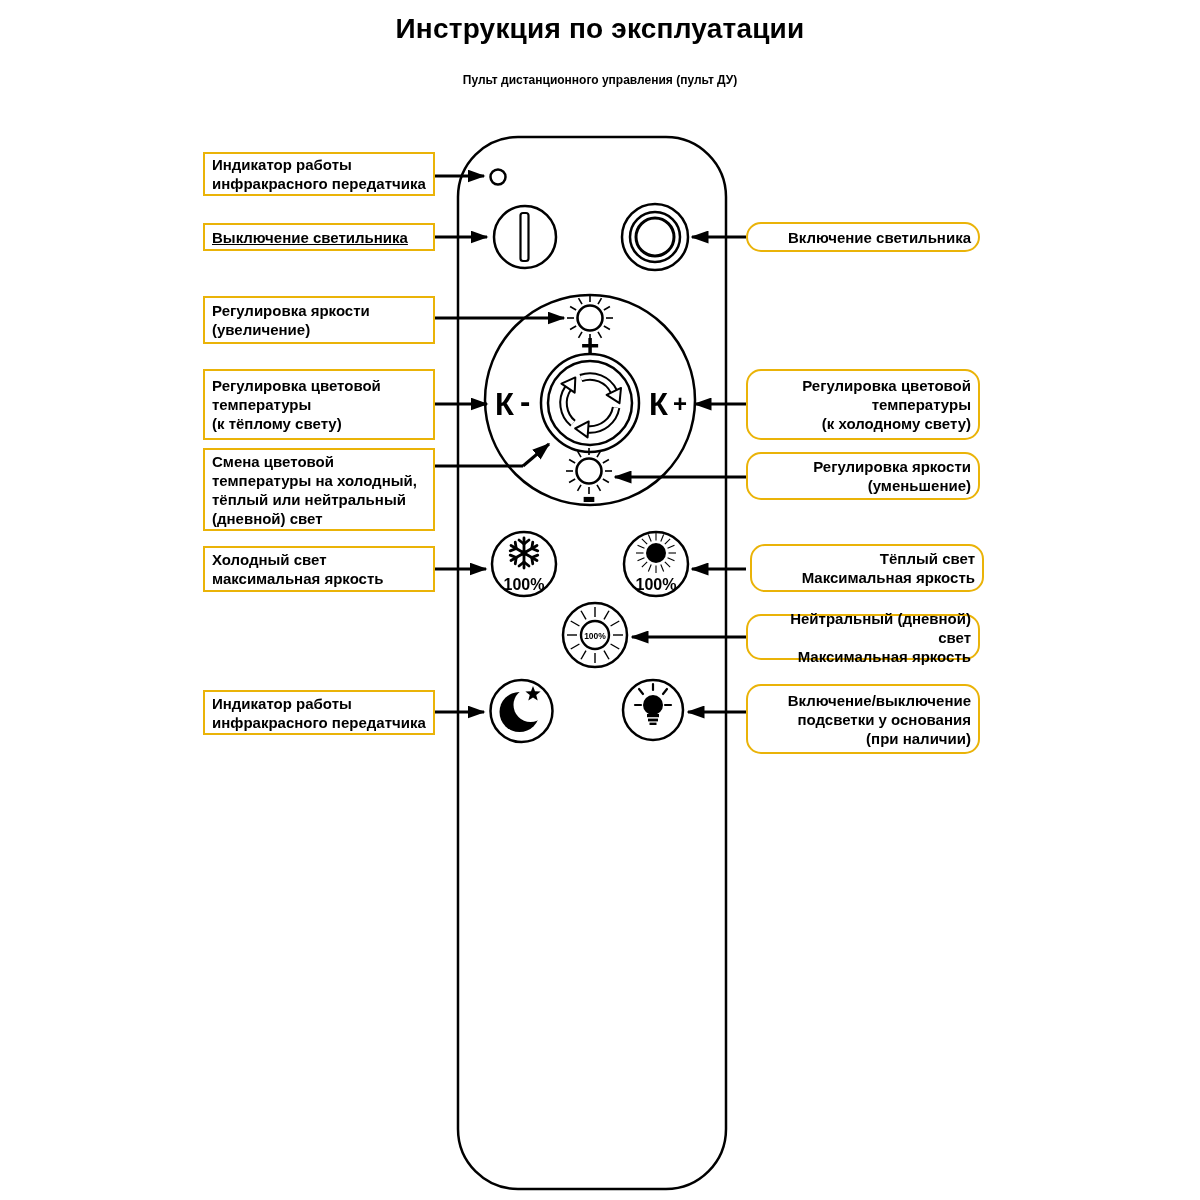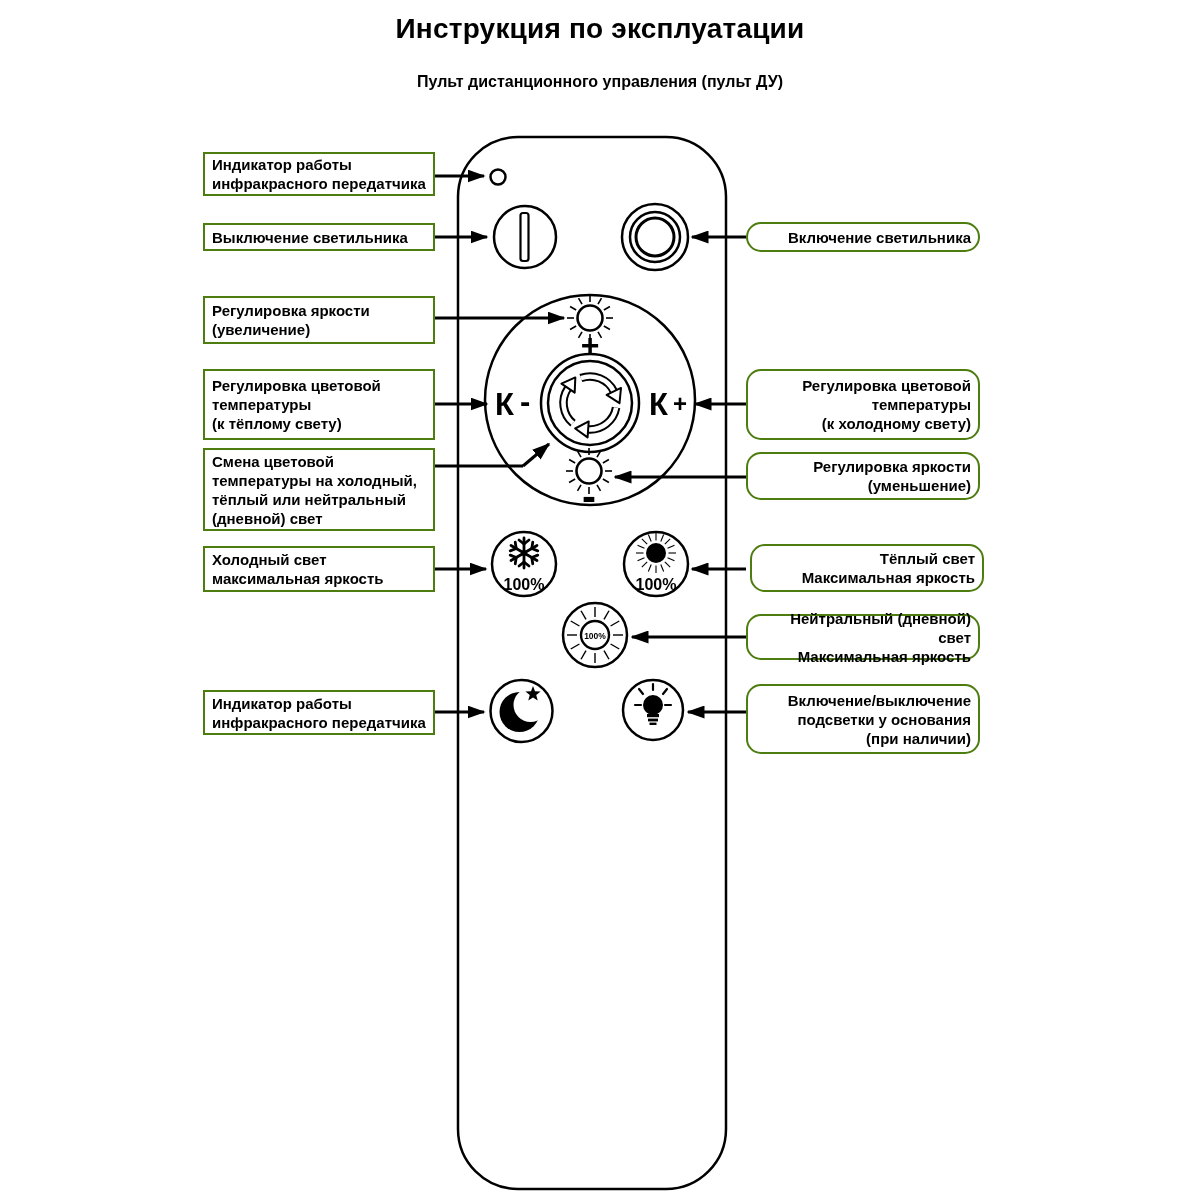--- a/index.html
+++ b/index.html
@@ -1,23 +1,23 @@
 <!DOCTYPE html>
 <html><head>
 <meta charset="utf-8">
 <style>
   html,body{margin:0;padding:0;background:#ffffff;}
   .page{position:relative;width:1200px;height:1200px;background:#fff;
         font-family:"Liberation Sans",sans-serif;color:#000;overflow:hidden;}
   .page-title{position:absolute;top:13px;left:0;width:100%;text-align:center;
         font-size:28px;font-weight:bold;letter-spacing:.2px;}
   .page-subtitle{position:absolute;top:73px;left:0;width:100%;text-align:center;
-        font-size:16px;font-weight:bold;}
+        font-size:12px;font-weight:bold;}
   svg.diagram{position:absolute;left:0;top:0;}
-  .label-box{position:absolute;border:2px solid #4d7c0f;box-sizing:border-box;
+  .label-box{position:absolute;border:2px solid #eab308;box-sizing:border-box;
         display:flex;align-items:center;font-size:15px;font-weight:bold;
         line-height:19px;background:#fff;}
   .label-box span{white-space:pre-line;display:block;width:100%;}
   .label-box.left{padding:2px 4px 2px 7px;text-align:left;justify-content:flex-start;}
   .label-box.right{padding:2px 7px 2px 4px;text-align:right;justify-content:flex-end;border-radius:15px;}
   svg text{font-family:"Liberation Sans",sans-serif;font-weight:bold;fill:#000;}
 </style>
 </head>
 <body>
 
@@ -241,21 +241,21 @@
           <line x1="-12" y1="-5" x2="-18" y2="-5"></line>
         </g>
       </g>
     </g>
   </svg>
 
   <div class="label-box left" style="left:203px;top:152px;width:232px;height:44px;">
     <span>Индикатор работы
 инфракрасного передатчика</span>
     </div>
-  <div class="label-box left" style="left:203px;top:223px;width:232px;height:28px;">
+  <div class="label-box left" style="left:203px;top:223px;width:232px;height:28px;text-decoration:underline;">
     <span>Выключение светильника</span>
     </div>
   <div class="label-box left" style="left:203px;top:296px;width:232px;height:48px;">
     <span>Регулировка яркости
 (увеличение)</span>
     </div>
   <div class="label-box left" style="left:203px;top:369px;width:232px;height:71px;">
     <span>Регулировка цветовой
 температуры
 (к тёплому свету)</span>

